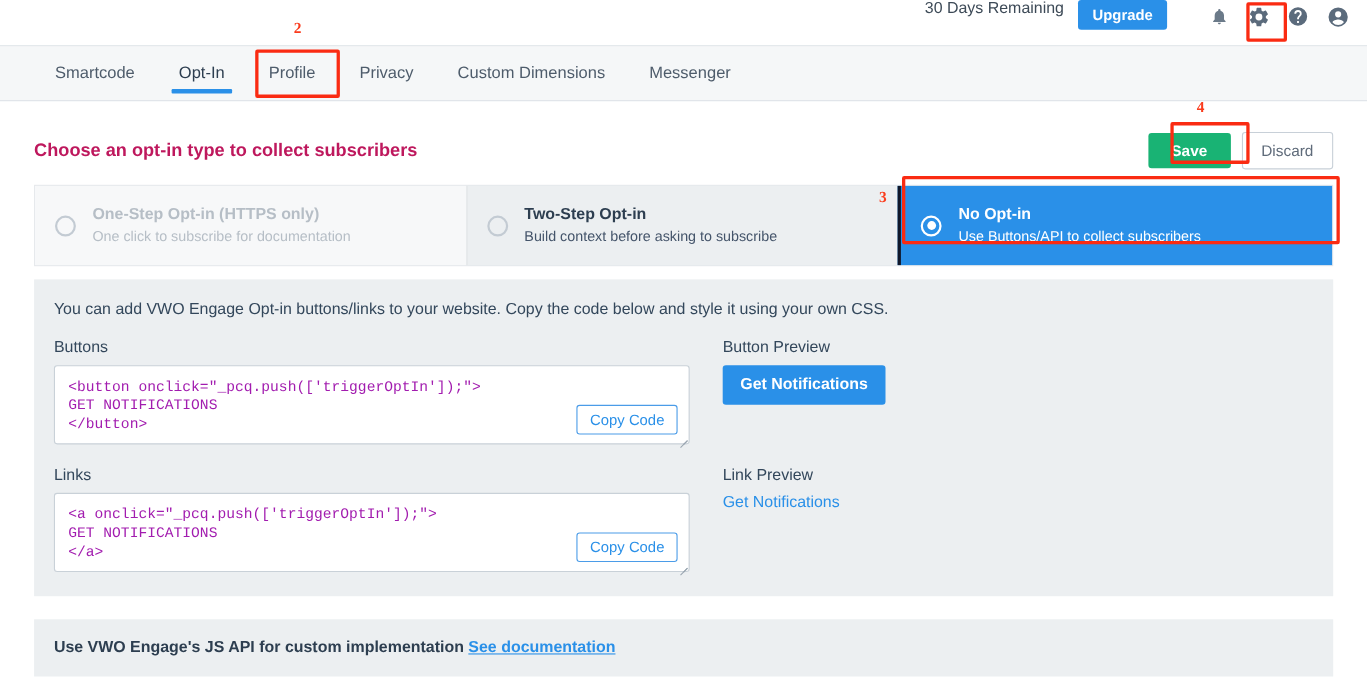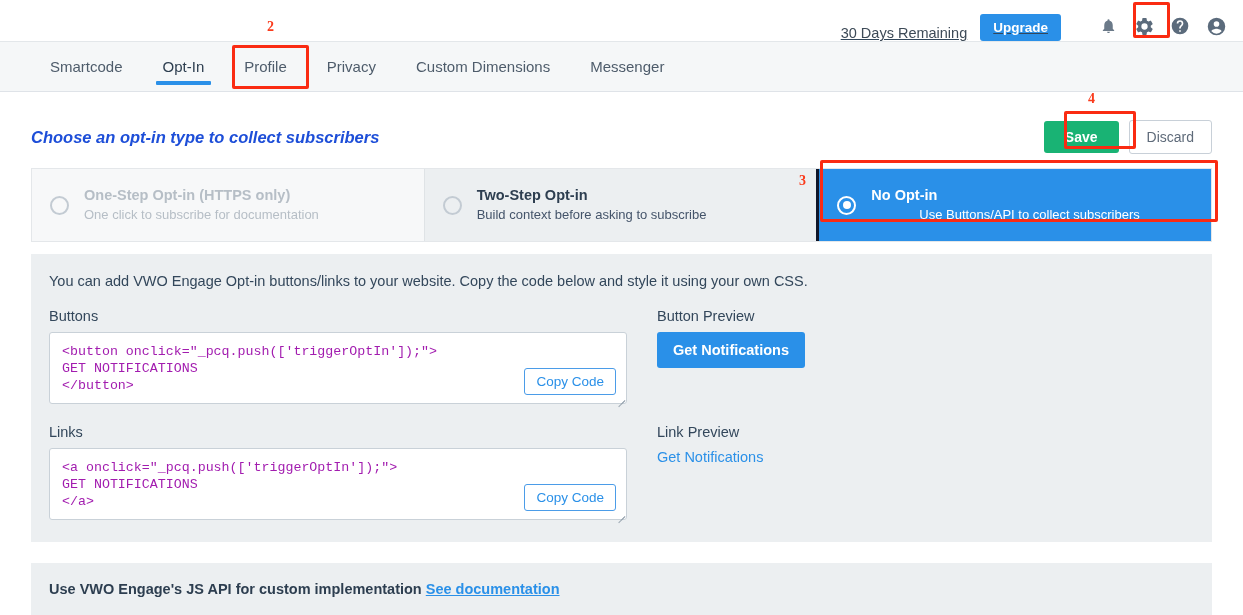--- a/index.html
+++ b/index.html
@@ -11,25 +11,24 @@
     color: #33475b;
     overflow: hidden;
     position: relative;
   }
 
   
   .topbar {
     height: 41px;
     background: #ffffff;
     display: flex;
-    align-items: flex-end;
+    align-items: flex-start;
     justify-content: flex-end;
     padding-right: 12px;
     position: relative;
-    text-decoration: underline;
   }
   .trial-text {
     font-size: 14.5px;
     color: #3d4a57;
     margin-right: 13px;
     white-space: nowrap;
   }
   .upgrade-btn {
     background: #2a90e8;
     color: #ffffff;
@@ -106,22 +105,21 @@
     display: flex;
     align-items: center;
     justify-content: space-between;
     padding-top: 28px;
     padding-bottom: 14px;
     position: relative;
   }
   .section-title {
     font-size: 16.5px;
     font-weight: bold;
-    color: #1d4ed8;
-    font-style: italic;
+    color: #be185d;
   }
   .head-actions { display: flex; align-items: center; gap: 10px; }
   .save-btn {
     background: #19b374;
     color: #fff;
     border: none;
     border-radius: 3px;
     font-family: "Liberation Sans", sans-serif;
     font-size: 14px;
     font-weight: bold;
@@ -182,21 +180,21 @@
     border-radius: 50%;
     background: #ffffff;
   }
   .optin-title { font-size: 14.5px; font-weight: bold; line-height: 1.35; }
   .optin-sub  { font-size: 13px; line-height: 1.35; }
   .c1 .optin-title { color: #b6bec6; }
   .c1 .optin-sub   { color: #b6bec6; }
   .c2 .optin-title { color: #2d3e50; }
   .c2 .optin-sub   { color: #44546a; }
   .c3 .optin-title { color: #ffffff; }
-  .c3 .optin-sub   { color: #ffffff; margin-left: 48px; }
+  .c3 .optin-sub   { color: #ffffff; }
 
   
   .code-panel {
     background: #eceff1;
     padding: 19px 18px 22px 18px;
     margin-top: 12px;
   }
   .panel-intro {
     font-size: 14.5px;
     color: #33475b;

